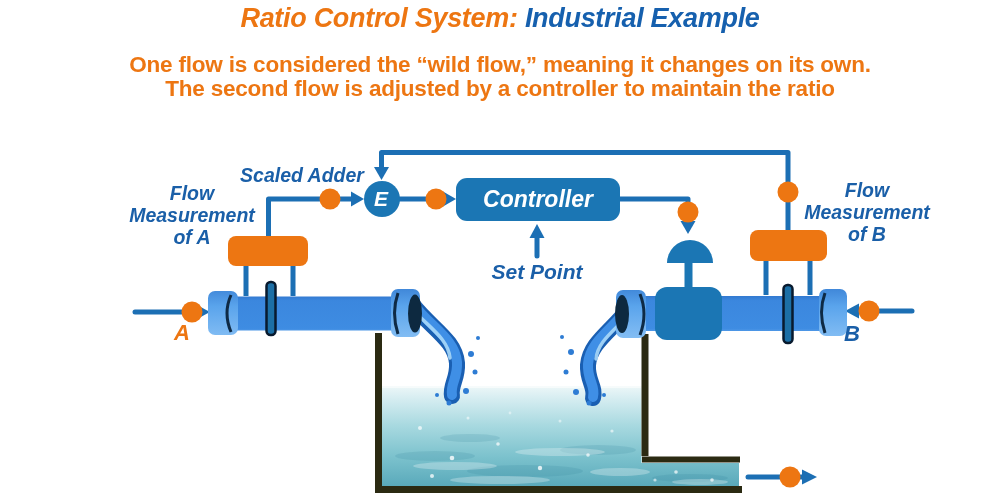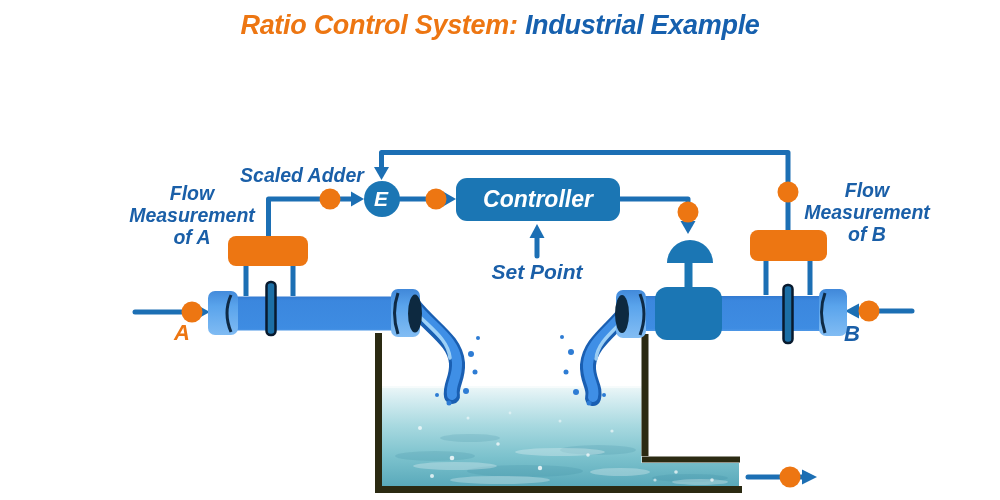--- a/index.html
+++ b/index.html
@@ -1,19 +1,19 @@
 <!DOCTYPE html>
 <html style="--accent-orange: #ED7612; --title-blue: #1660AE; --label-blue: #1A5FA8; --line-blue: #1C6FB4; --node-blue: #1B76B4; --pipe-blue: #3B87DE; --pipe-light: #5AA4EC; --tank-wall: #2B2A12; --water-teal: #7CC2CD;"><head>
 <meta charset="utf-8">
 <style>
   html,body{margin:0;padding:0;background:#fff;}
   .page{position:relative;width:1000px;height:500px;background:#fff;overflow:hidden;
         font-family:"Liberation Sans",sans-serif;}
   .header{position:absolute;top:0;left:0;width:100%;text-align:center;z-index:2;}
-  .title{font:italic 700 27px "Liberation Sans",sans-serif;margin-top:10px;letter-spacing:-.3px;text-align:center;}
+  .title{font:italic 700 27px "Liberation Sans",sans-serif;margin-top:3px;letter-spacing:-.3px;text-align:center;}
   .title .t1{color:var(--accent-orange);}
   .title .t2{color:var(--title-blue);}
   .subtitle{margin-top:19px;font:700 22.5px "Liberation Sans",sans-serif;
             color:var(--accent-orange);line-height:24px;letter-spacing:-.2px;}
   svg.diagram{position:absolute;left:0;top:0;z-index:1;}
 
   
   .sig{fill:none;stroke:var(--line-blue);stroke-width:5;stroke-linejoin:round;stroke-linecap:round;}
   .leg{fill:none;stroke:var(--line-blue);stroke-width:5;}
   .arrow{fill:var(--line-blue);stroke:none;}
@@ -42,20 +42,24 @@
 </head>
 <body>
 
 <div class="page">
 
   <div class="header">
     <div class="title">
       <span class="t1">Ratio Control System:</span>
       <span class="t2">Industrial Example</span>
     </div>
+    <div class="subtitle">
+      <div>One flow is considered the “wild flow,” meaning it changes on its own.</div>
+      <div>The second flow is adjusted by a controller to maintain the ratio</div>
+    </div>
   </div>
 
   <svg class="diagram" width="1000" height="500" viewBox="0 0 1000 500">
     <defs>
       <linearGradient id="waterGrad" x1="0" y1="386" x2="0" y2="490" gradientUnits="userSpaceOnUse">
         <stop offset="0" stop-color="#EDF7F8"></stop>
         <stop offset="0.12" stop-color="#D6EDF1"></stop>
         <stop offset="0.38" stop-color="#A8D9E0"></stop>
         <stop offset="0.68" stop-color="#7CC2CD"></stop>
         <stop offset="1" stop-color="#55A6B8"></stop>

